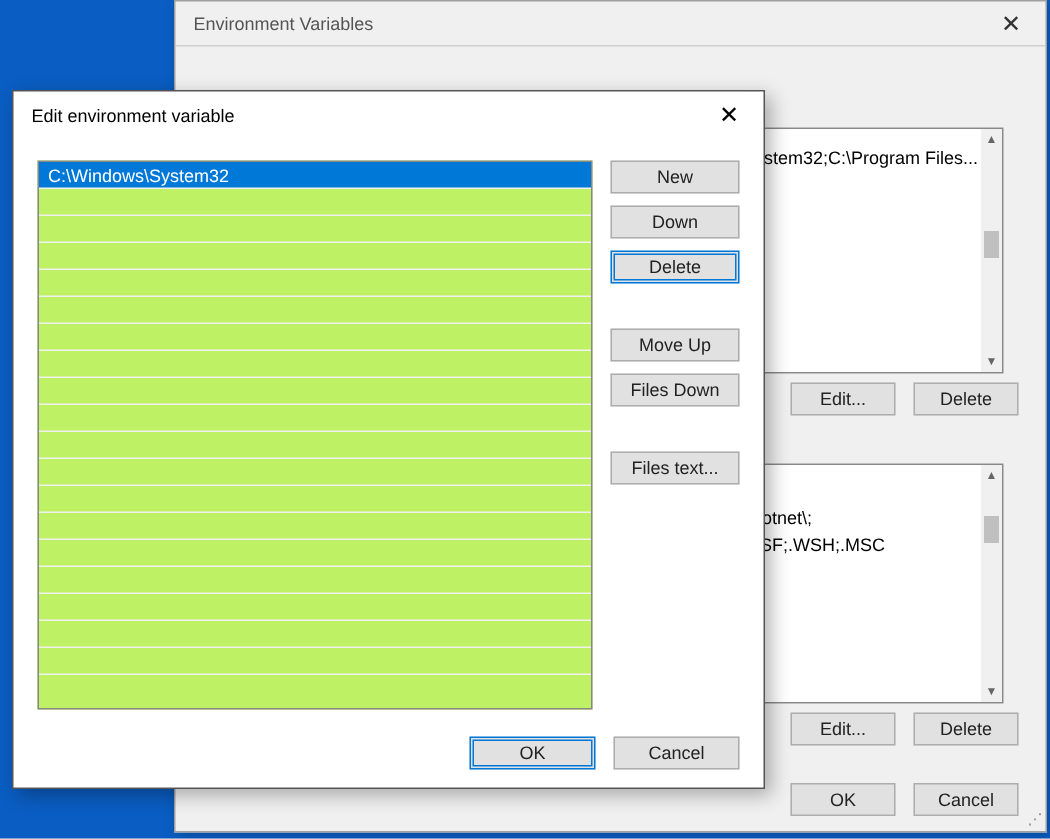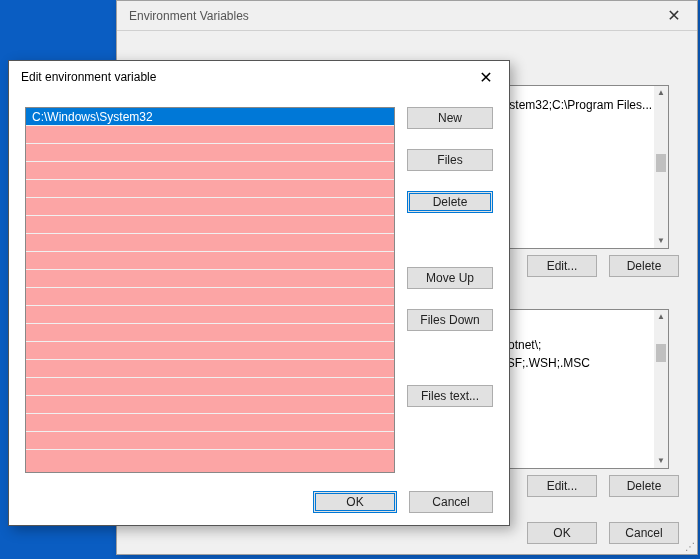--- a/index.html
+++ b/index.html
@@ -120,39 +120,39 @@
     .dlg-front .titlebar .close { color:#000; font-weight: normal;}
     .dlg-front .body {
       padding: 14px 16px 12px 16px;
       height: calc(100% - 32px);
       display: flex;
       gap: 12px;
     }
     .path-list {
       flex: 1;
       border: 1px solid #888;
-      background: #fca5a5;
+      background: #bef264;
       height: 366px;
     }
     .path-list .row {
       height: 18px;
       line-height: 18px;
       padding: 0 6px;
       font-size: 12px;
       border-bottom: 1px solid #f0f0f0;
       white-space: nowrap;
     }
     .path-list .row.selected {
       background: #0078d7;
       color: #fff;
     }
     .side-btns {
       display: flex;
       flex-direction: column;
-      gap: 20px;
+      gap: 8px;
       width: 86px;
     }
     .side-btns .btn { width: 86px; min-width:86px;}
     .side-btns .gap { height: 14px; }
     .front-footer {
       position: absolute;
       bottom: 12px;
       right: 16px;
       display: flex;
       gap: 12px;
@@ -245,21 +245,21 @@
         <div class="row"></div>
         <div class="row"></div>
         <div class="row"></div>
         <div class="row"></div>
         <div class="row"></div>
         <div class="row"></div>
         <div class="row"></div>
       </div>
     <div class="side-btns">
       <span class="btn">New</span>
-      <span class="btn">Files</span>
+      <span class="btn">Down</span>
       <span class="btn focus">Delete</span>
       <div class="gap"></div>
       <span class="btn">Move Up</span>
       <span class="btn">Files Down</span>
       <div class="gap"></div>
       <span class="btn">Files text...</span>
     </div>
     <div class="front-footer">
       <span class="btn focus">OK</span>
       <span class="btn">Cancel</span>

